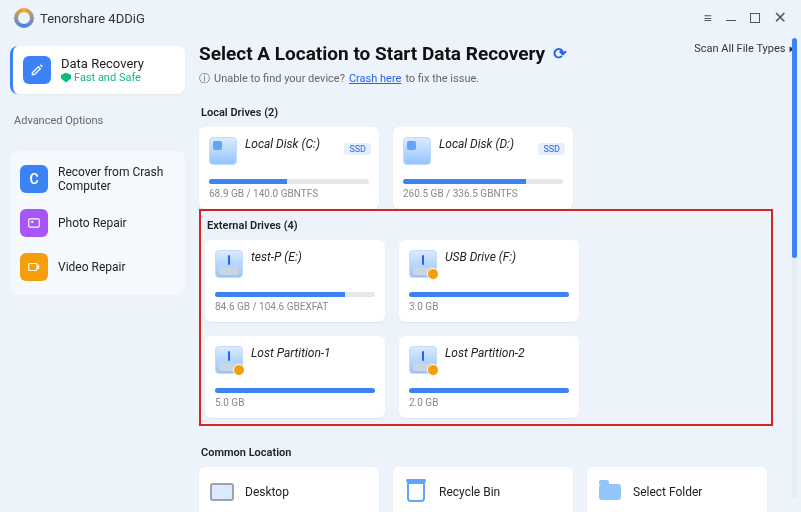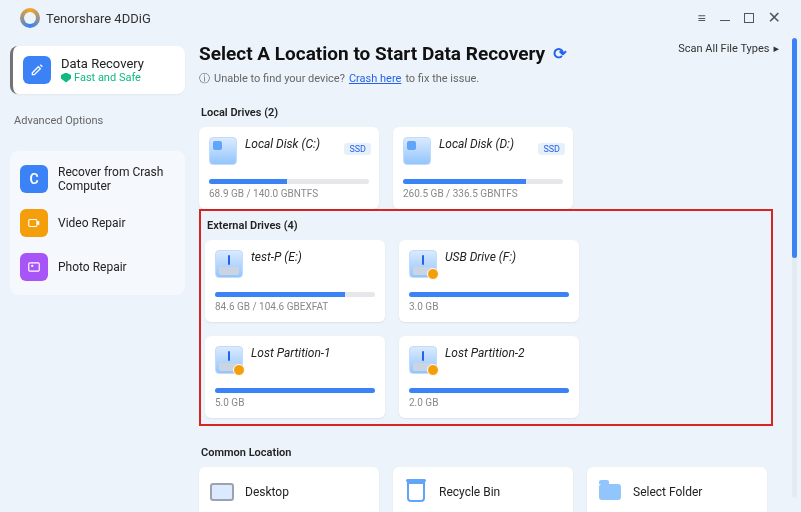--- a/index.html
+++ b/index.html
@@ -1,41 +1,41 @@
 <!DOCTYPE html>
 <html><head>
 <meta charset="utf-8">
 <style>
 * { margin:0; padding:0; box-sizing:border-box; font-family:-apple-system,BlinkMacSystemFont,"Segoe UI",Roboto,Arial,sans-serif; }
 body { width:801px; height:512px; background:#ecf3fb; overflow:hidden; position:relative; }
-.titlebar { display:flex; align-items:center; justify-content:space-between; padding:8px 20px; background:#ecf3fb; }
+.titlebar { display:flex; align-items:center; justify-content:space-between; padding:8px 14px; background:#ecf3fb; }
 .brand { display:flex; align-items:center; gap:6px; font-size:13px; color:#333; }
 .brand-logo { width:20px; height:20px; border-radius:50%; background:conic-gradient(from 0deg,#f5a623,#3b82f6,#f5a623); position:relative; }
 .brand-logo::after{content:'';position:absolute;inset:4px;background:#ecf3fb;border-radius:50%;}
 .win-controls { display:flex; gap:14px; align-items:center; color:#555; font-size:14px; }
 .win-controls span { cursor:pointer; line-height:1; }
 .win-controls .min { width:10px; border-top:1.5px solid #555; margin-top:4px; }
 .win-controls .max { width:10px; height:10px; border:1.5px solid #555; }
 .win-controls .close { font-weight:300; font-size:16px; }
 .main { display:flex; height:calc(100% - 36px); }
 .sidebar { width:195px; padding:10px 10px; }
 .side-card { background:#fff; border-radius:8px; padding:10px; display:flex; gap:10px; align-items:center; margin-bottom:20px; box-shadow:0 1px 2px rgba(0,0,0,.05); }
-.side-card.active { border-left:3px solid #737373;text-align:center; }
+.side-card.active { border-left:3px solid #3b82f6;text-align:center; }
 .side-icon { width:28px; height:28px; border-radius:6px; display:flex; align-items:center; justify-content:center; flex-shrink:0; }
 .si-tools { background:#3b82f6; color:#fff; }
 .si-c { background:#3b82f6; color:#fff; font-size:14px; font-weight:600; }
 .si-photo { background:#a855f7; color:#fff; }
 .si-video { background:#f59e0b; color:#fff; }
 .side-title { font-size:13px; color:#222; }
 .side-sub { font-size:11px; color:#10b981; display:flex; align-items:center; gap:3px; }
 .adv-label { font-size:11px; color:#666; margin:6px 4px 24px; }
 .adv-group { background:#f5f9fe; border-radius:8px; padding:6px 2px; }
 .adv-item { display:flex; align-items:center; gap:10px; padding:8px 8px; font-size:12px; color:#222; border-radius:6px; cursor:pointer; }
 .content { flex:1; padding:6px 0 0 4px; overflow:hidden; position:relative; }
-.page-head { display:flex; justify-content:space-between; align-items:flex-start; padding-right:22px;text-align:center; }
+.page-head { display:flex; justify-content:space-between; align-items:flex-start; padding-right:6px;text-align:center; }
 .page-title { font-size:19px; font-weight:700; color:#111; display:flex; align-items:center; gap:8px; }
 .refresh { color:#2563eb; font-size:16px; }
 .scan-type { font-size:11px; color:#333; display:flex; align-items:center; gap:4px; cursor:pointer; }
 .hint { font-size:11px; color:#666; margin-top:6px; display:flex; align-items:center; gap:4px; }
 .hint a { color:#2563eb; text-decoration:underline; }
 .section-label { font-size:11px; font-weight:600; color:#222; margin:20px 0 8px 2px; }
 .grid { display:flex; gap:14px; flex-wrap:wrap; }
 .drive-card { width:180px; background:#fff; border-radius:6px; padding:10px 10px; box-shadow:0 1px 2px rgba(0,0,0,.07); cursor:pointer; position:relative; }
 .dc-row1 { display:flex; align-items:flex-start; gap:8px;font-style:italic; }
 .drive-icon { width:28px; height:28px; border-radius:4px; background:linear-gradient(#dbeafe,#93c5fd); border:1px solid #bfdbfe; position:relative; flex-shrink:0; }
@@ -94,36 +94,36 @@
       </div>
     </div>
 
     <div class="adv-label">Advanced Options</div>
     <div class="adv-group">
       <div class="adv-item">
         <div class="side-icon si-c">C</div>
         <span>Recover from Crash Computer</span>
       </div>
       <div class="adv-item">
+        <div class="side-icon si-photo">
+          <svg width="14" height="14" viewBox="0 0 24 24" fill="#fff">
+              <rect x="3" y="5" width="18" height="14" rx="2" fill="none" stroke="#fff" stroke-width="2"></rect>
+              <circle cx="9" cy="10" r="2"></circle>
+            </svg>
+        </div>
+        <span>Photo Repair</span>
+      </div>
+      <div class="adv-item">
         <div class="side-icon si-video">
           <svg width="14" height="14" viewBox="0 0 24 24" fill="#fff">
               <rect x="3" y="6" width="14" height="12" rx="2" fill="none" stroke="#fff" stroke-width="2"></rect>
               <path d="M17 10l4-2v8l-4-2z"></path>
             </svg>
         </div>
         <span>Video Repair</span>
-      </div>
-      <div class="adv-item">
-        <div class="side-icon si-photo">
-          <svg width="14" height="14" viewBox="0 0 24 24" fill="#fff">
-              <rect x="3" y="5" width="18" height="14" rx="2" fill="none" stroke="#fff" stroke-width="2"></rect>
-              <circle cx="9" cy="10" r="2"></circle>
-            </svg>
-        </div>
-        <span>Photo Repair</span>
       </div>
     </div>
   </div>
 
   <div class="content">
     <div class="page-head">
       <div>
         <div class="page-title">
           <span>Select A Location to Start Data Recovery</span>
           <span class="refresh">⟳</span>

